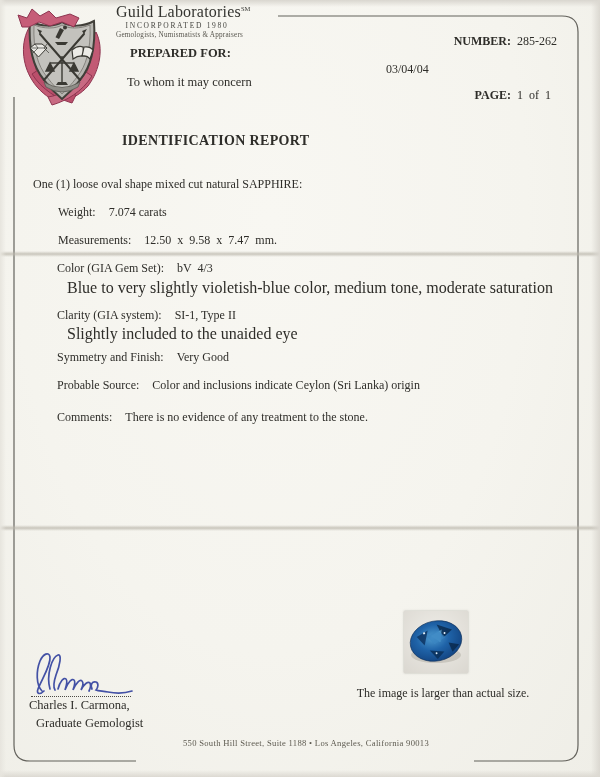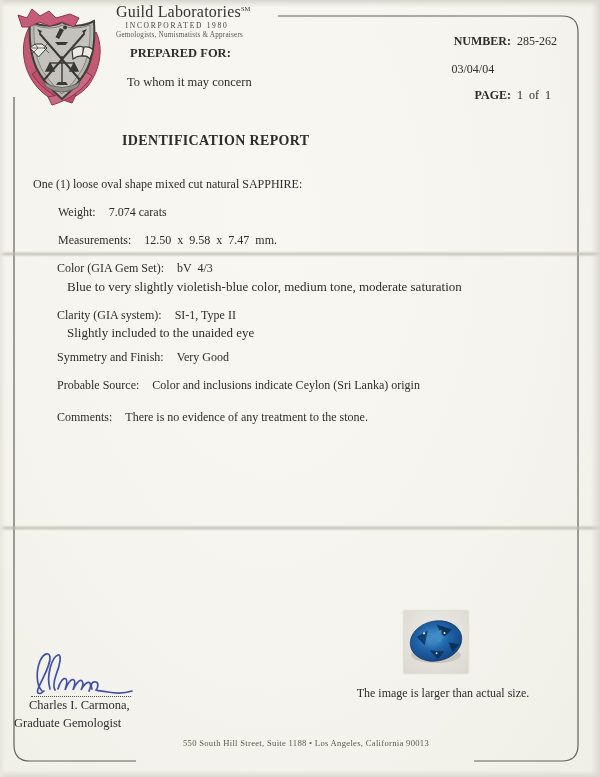--- a/index.html
+++ b/index.html
@@ -17,32 +17,32 @@
   .edge-left{left:0;top:0;width:6px;height:777px;background:linear-gradient(to right,#e7e5de,rgba(231,229,222,0));}
   .crease{left:0;width:600px;height:6px;
     background:linear-gradient(to bottom,rgba(186,182,171,0),rgba(186,182,171,.75) 50%,rgba(186,182,171,0));}
   
   .org-name{left:116px;top:3px;font-size:16px;letter-spacing:.2px;color:#343430;}
   .org-name sup{font-size:6.5px;letter-spacing:0;}
   .org-inc{left:116px;top:21px;width:122px;text-align:center;font-size:7.5px;letter-spacing:1.7px;color:#454540;}
   .org-prof{left:116px;top:31px;font-size:7.2px;letter-spacing:.2px;color:#57554d;}
   .prepared-label{left:130px;top:46px;font-size:12.5px;font-weight:700;}
   .prepared-value{left:127px;top:75px;font-size:12.5px;}
-  .meta-row{left:380px;width:205px;display:flex;font-size:12px;justify-content:center;}
+  .meta-row{left:380px;width:205px;display:flex;font-size:12px;}
   .meta-row .mlabel{flex:1;text-align:right;font-weight:700;}
   .meta-row .mval{width:68px;margin-left:6px;text-align:left;}
   
   .title{left:122px;top:133px;font-size:14px;font-weight:700;letter-spacing:.35px;}
   .row{font-size:12px;}
   .row .val{margin-left:13px;}
-  .note{font-size:13px;}
+  .note{font-size:16px;}
   
   .dotline{left:31px;top:681px;width:100px;height:15px;border-bottom:1.5px dotted #4c4b45;}
   .sig-name{left:29px;top:698px;font-size:12.5px;}
-  .sig-title{left:14px;top:716px;font-size:12.5px;}
+  .sig-title{left:36px;top:716px;font-size:12.5px;}
   
   .photo{left:404px;top:611px;width:64px;height:62px;box-shadow:0 0 2px rgba(120,118,110,.5);}
   .caption{left:350px;top:686px;width:186px;text-align:center;font-size:12px;}
   
   .footer1{left:20px;top:738px;width:572px;text-align:center;font-size:8.6px;letter-spacing:.3px;color:#5c594f;}
   .footer2{left:20px;top:752px;width:572px;text-align:center;font-size:8.6px;letter-spacing:.3px;color:#5c594f;}
 </style>
 </head>
 <body>
 

